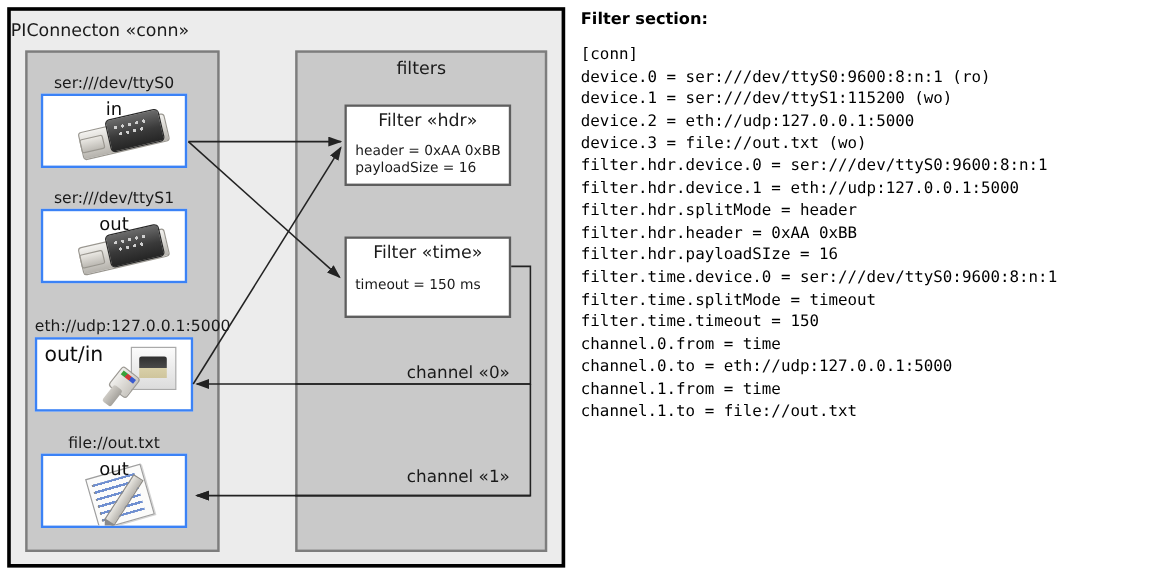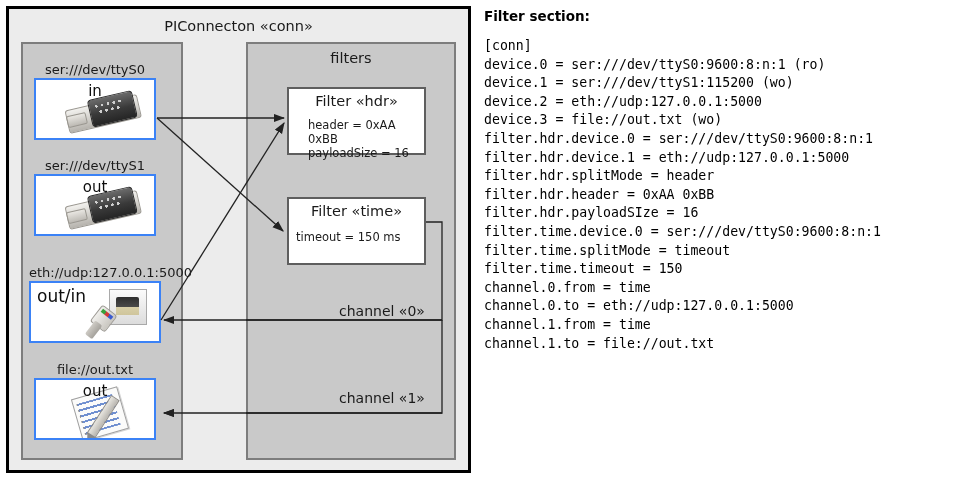--- a/index.html
+++ b/index.html
@@ -4,21 +4,21 @@
 <style>
   html,body{margin:0;padding:0;background:#ffffff;}
   body{width:964px;height:484px;font-family:"DejaVu Sans",sans-serif;overflow:hidden;}
 
   #root{position:relative;width:964px;height:484px;}
 
   
   #diagram{position:absolute;left:6px;top:6px;width:465px;height:467px;
            background:#ececec;border:3px solid #000000;box-sizing:border-box;}
 
-  #diagram-title{position:absolute;left:0;top:9px;width:100%;text-align:center;
+  #diagram-title{position:absolute;left:0;top:9px;width:100%;
                  font-size:14.5px;color:#1a1a1a;}
 
   .panel{position:absolute;background:#c9c9c9;border:2px solid #7d7d7d;box-sizing:border-box;}
   #panel-devices{left:12px;top:33px;width:162px;height:418px;}
   #panel-filters{left:237px;top:33px;width:210px;height:418px;}
 
   #filters-title{position:absolute;left:0;top:6px;width:100%;text-align:center;
                  font-size:14.5px;color:#1a1a1a;}
 
   
@@ -38,21 +38,21 @@
   .box-dev{width:122px;height:62px;}
   #node-eth .node-box{width:132px;height:62px;}
 
   
   .filter-box{position:absolute;background:#ffffff;border:2px solid #5e5e5e;
               box-sizing:border-box;}
   #filter-hdr{left:278px;top:78px;width:139px;height:68px;}
   #filter-time{left:278px;top:188px;width:139px;height:68px;}
   .filter-title{text-align:center;font-size:14.5px;color:#1a1a1a;margin-top:4px;}
   .filter-prop{font-size:11.5px;color:#1a1a1a;margin-left:7px;line-height:14px;}
-  #filter-hdr .filter-prop-block{margin-top:9px;padding-left:12px;}
+  #filter-hdr .filter-prop-block{margin-top:9px;}
   #filter-time .filter-prop-block{margin-top:11px;}
 
   
   .channel-label{position:absolute;font-size:14px;color:#1a1a1a;white-space:nowrap;}
   #channel0-label{left:330px;top:294px;}
   #channel1-label{left:330px;top:381px;}
 
   
   #wires{position:absolute;left:0;top:0;width:465px;height:467px;pointer-events:none;}
 

